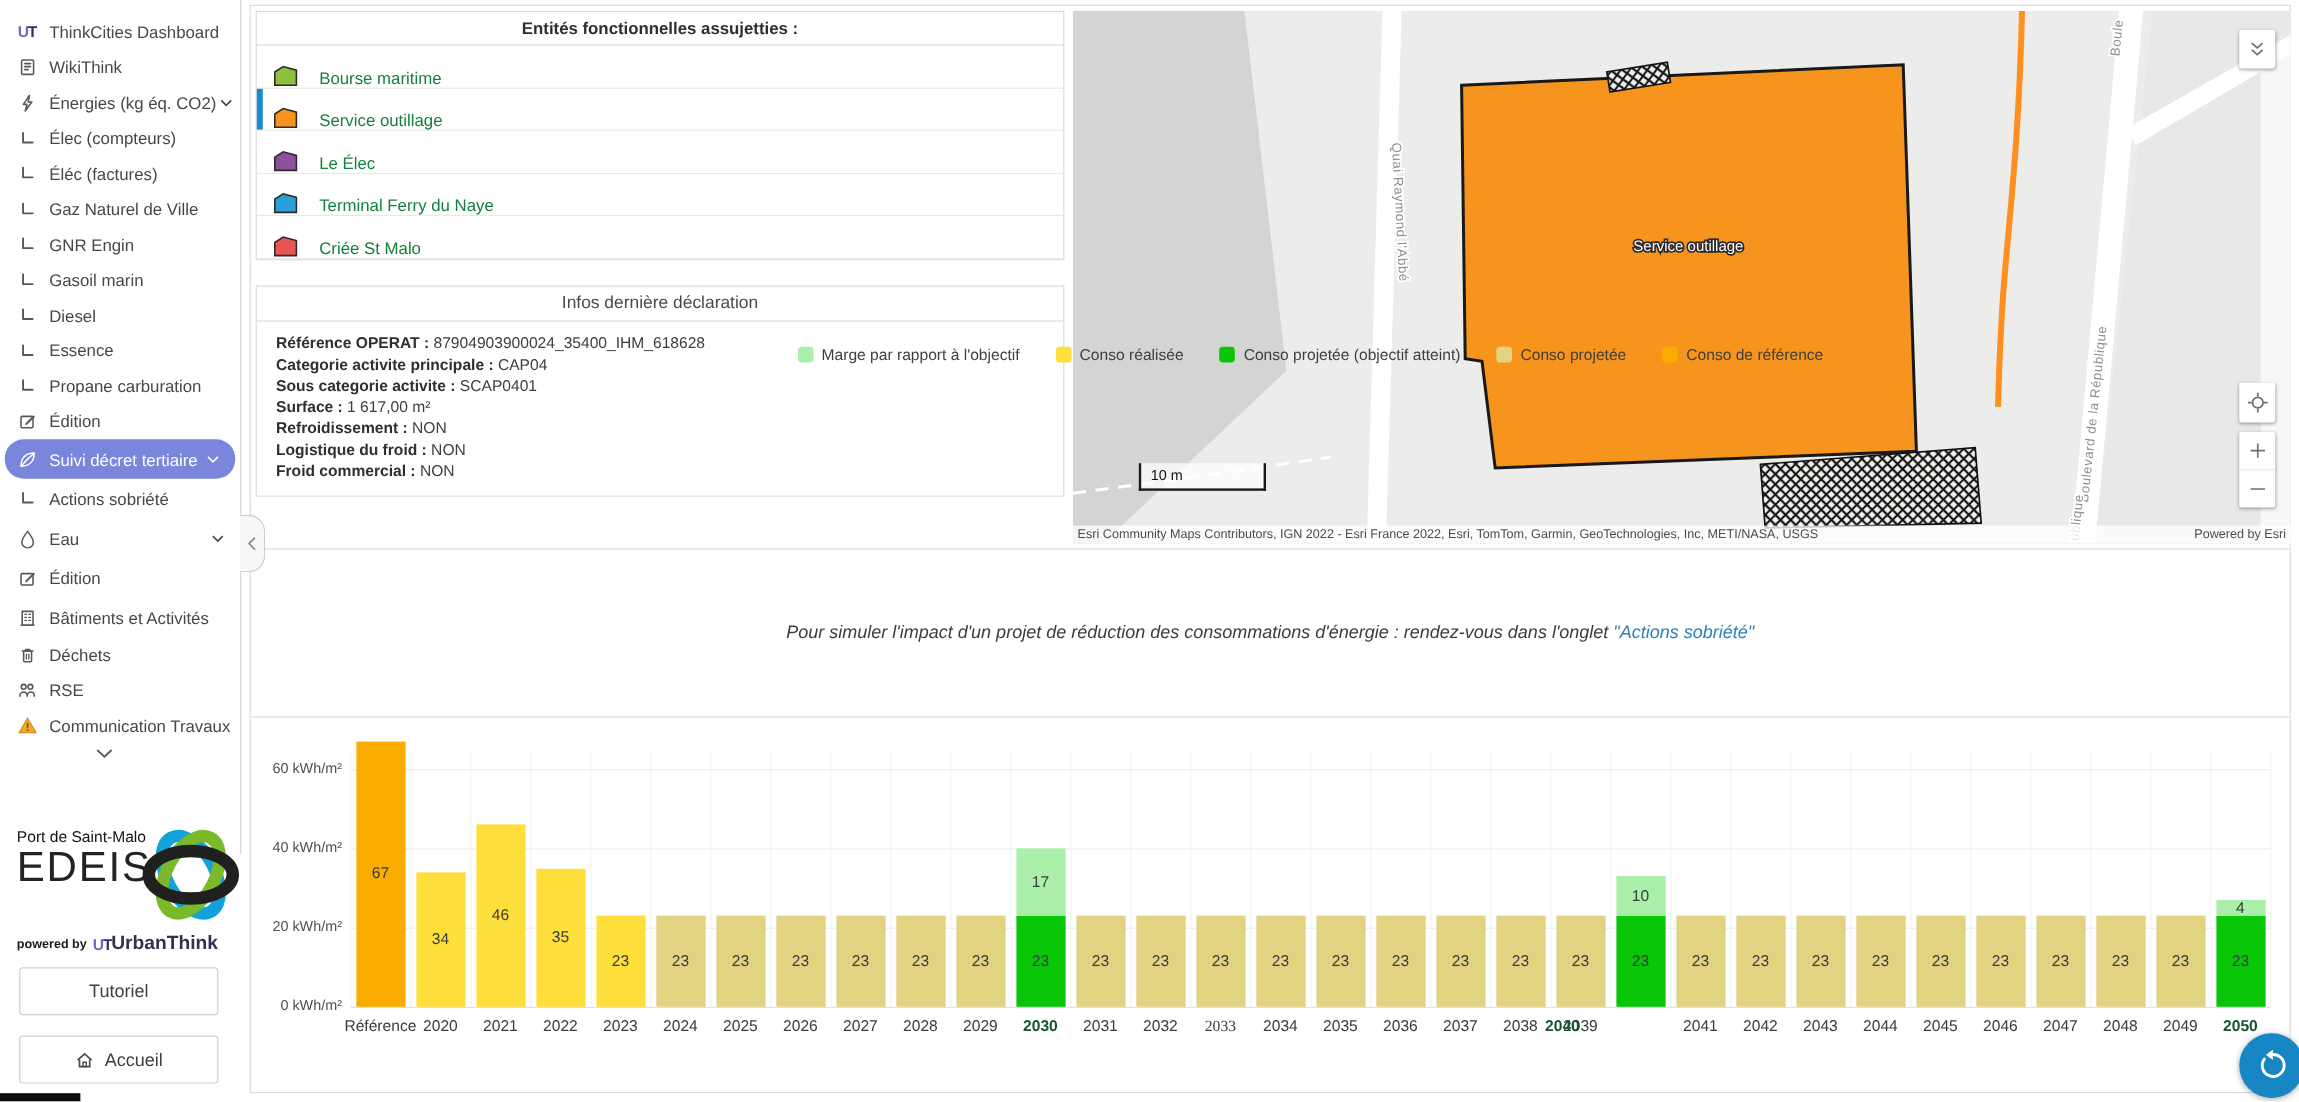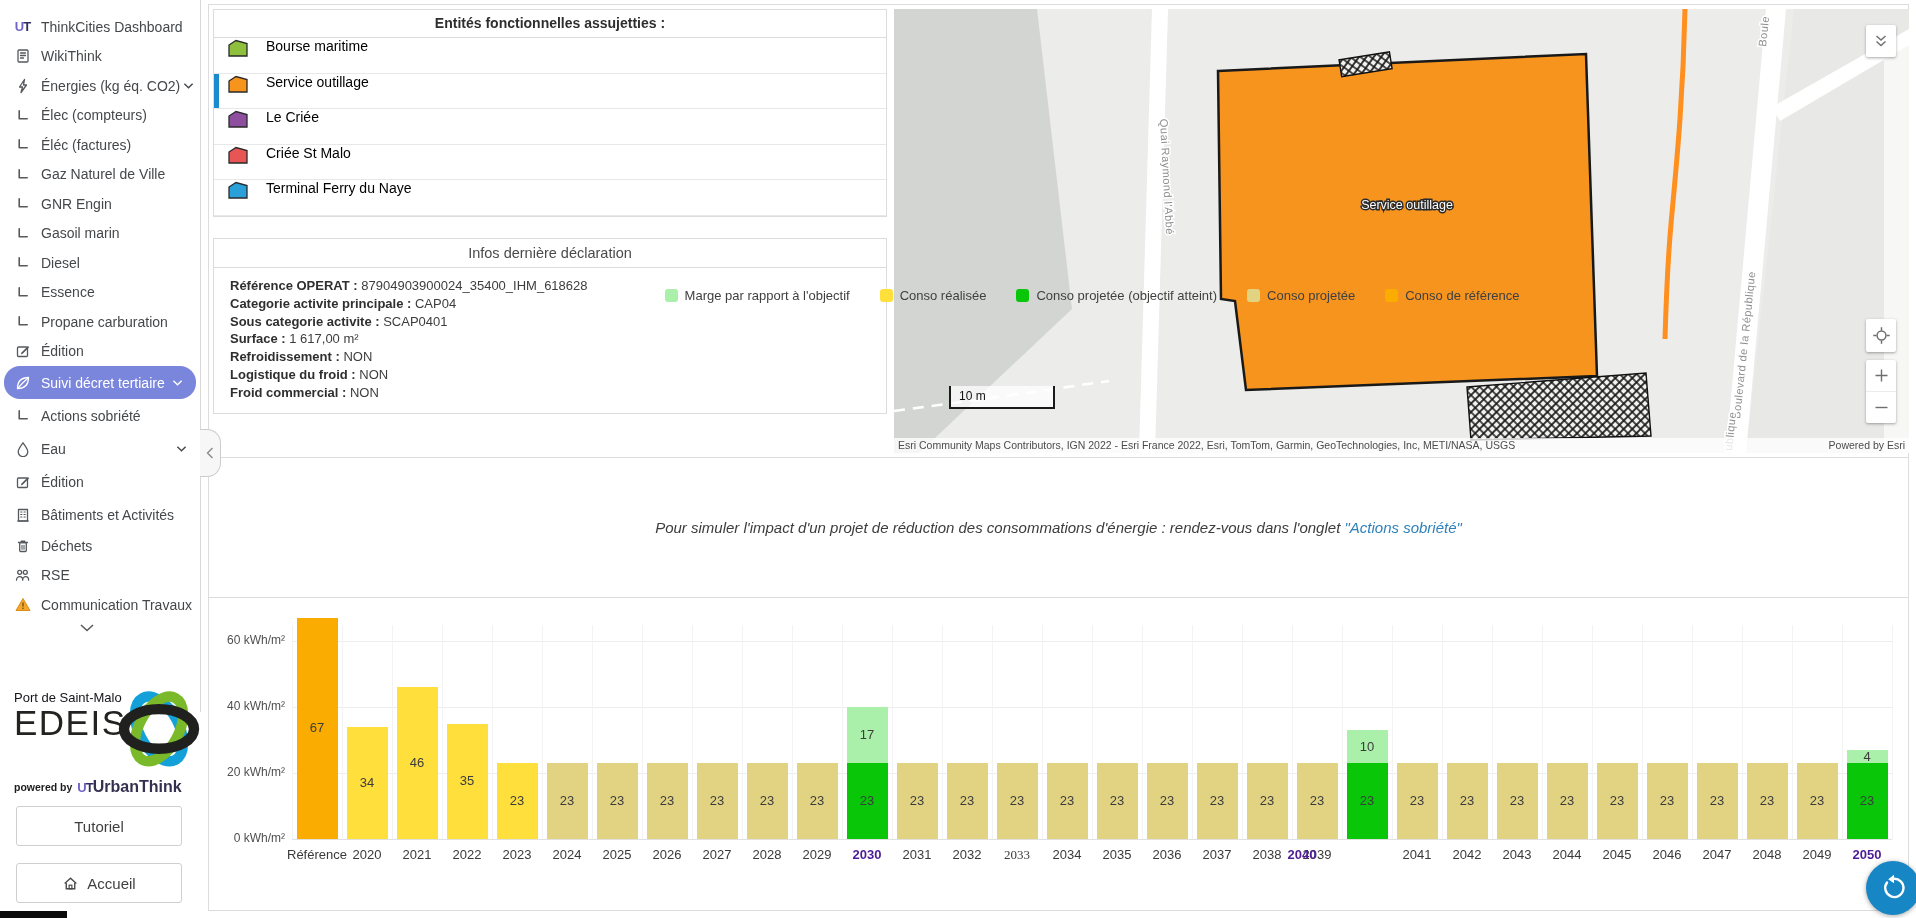--- a/index.html
+++ b/index.html
@@ -32,21 +32,21 @@
   .sbtn{position:absolute;left:16px;width:166px;height:40px;background:#fff;border:1px solid #cfcfcf;border-radius:3px;font-size:15px;color:#3f3f3f;display:flex;align-items:center;justify-content:center;gap:8px;cursor:pointer;font-family:inherit;}
   #btn-tutoriel{top:806px;} #btn-accueil{top:863px;}
   .collapse-tab{position:absolute;left:200px;top:429px;width:20px;height:46px;background:#f7f7f7;border:1px solid #ccc;border-left:none;border-radius:0 14px 14px 0;display:flex;align-items:center;justify-content:center;color:#8a8a8a;font-size:14px;z-index:6;cursor:pointer;}
   .bottom-strip{position:absolute;left:0;top:911px;width:67px;height:7px;background:#0b0b0b;z-index:3;}
   
   .main-card{position:absolute;left:208px;top:4px;width:1701px;height:907px;border:1px solid #dcdcdc;background:#fff;box-sizing:border-box;}
   .panel{position:absolute;border:1px solid #dcdcdc;background:#fff;box-sizing:border-box;}
   .panel-header{height:27px;line-height:27px;text-align:center;font-size:14px;border-bottom:1px solid #dcdcdc;color:#2e2e2e;}
   #entities-panel{left:4px;top:4px;width:674px;}
   #entities-panel .panel-header{font-weight:700;}
-  .entity-row{position:relative;display:flex;align-items:flex-start;height:34.6px;border-bottom:1px solid #e8e8e8;padding-left:13px;font-size:14px;color:#000000;cursor:pointer;}
+  .entity-row{position:relative;display:flex;align-items:flex-end;height:34.6px;border-bottom:1px solid #e8e8e8;padding-left:13px;font-size:14px;color:#15803d;cursor:pointer;}
   .entity-row .swatch{margin-right:16px;display:flex;}
   .entity-row.selected::before{content:"";position:absolute;left:0;top:0;width:5px;height:100%;background:var(--selbar,#1a8cce);}
   #infos-panel{left:4px;top:233px;width:674px;}
   #infos-panel .panel-header{font-weight:400;font-size:14.5px;height:28px;line-height:28px;color:#4a4a4a;}
   .infos-body{padding:9px 10px 11px 16px;font-size:13px;color:#3d3d3d;}
   .info-line{line-height:17.8px;}
   .info-line b{color:#2f2f2f;}
   
   .map{position:absolute;left:685px;top:4px;width:1015px;height:444px;overflow:hidden;background:#ecedeb;cursor:grab;}
   .map svg.base{position:absolute;left:0;top:0;}
@@ -64,21 +64,21 @@
   .note a{color:#2e80ba;text-decoration:none;cursor:pointer;}
   
   #chart{position:absolute;left:0;right:0;top:592px;bottom:0;}
   .gridline-h{position:absolute;left:83px;width:1600px;height:1px;background:#ededed;}
   .baseline{position:absolute;left:83px;width:1600px;height:1px;background:#e0e0e0;}
   .gridline-v{position:absolute;top:28px;height:214px;width:1px;background:#f3f3f3;}
   .ytick{position:absolute;left:0;width:76px;text-align:right;font-size:12px;color:#4f4f4f;}
   .bar-seg{position:absolute;}
   .bar-label{position:absolute;text-align:center;font-size:13px;color:#3c3c3c;height:16px;line-height:16px;}
   .xlabel{position:absolute;top:250px;width:70px;text-align:center;font-size:13px;color:#3a3a3a;}
-  .xlabel.milestone{font-weight:700;color:#4c1d95;}
+  .xlabel.milestone{font-weight:700;color:#14532d;}
   #legend{position:absolute;left:83px;width:1600px;top:283px;display:flex;justify-content:center;align-items:center;gap:30px;font-size:13px;color:#3f3f3f;}
   .legend-item{display:flex;align-items:center;cursor:pointer;}
   .legend-item .sq{width:13px;height:13px;border-radius:3px;margin-right:7px;display:inline-block;}
   
   .fab{position:absolute;left:1866px;top:861px;width:54px;height:54px;border-radius:50%;background:#1786c5;border:none;display:flex;align-items:center;justify-content:center;box-shadow:0 1px 5px rgba(0,0,0,.35);cursor:pointer;z-index:9;}
 </style>
 </head>
 <body>
 
 <aside class="sidebar">
@@ -331,37 +331,37 @@
             </svg>
           </span>
           <span>Service outillage</span>
         </div>
         <div class="entity-row" style="--selbar: #1a8cce;">
           <span class="swatch">
             <svg width="23" height="20" viewBox="0 0 23 20">
               <path d="M2 7 9 2.5 20 5.5 20 18 2 18 Z" fill="#8d4f9e" stroke="#2a2a2a" stroke-width="1.3"></path>
             </svg>
           </span>
-          <span>Le Criée</span>
+          <span>Le Élec</span>
+        </div>
+        <div class="entity-row" style="--selbar: #1a8cce;">
+          <span class="swatch">
+            <svg width="23" height="20" viewBox="0 0 23 20">
+              <path d="M2 7 9 2.5 20 5.5 20 18 2 18 Z" fill="#29a0d8" stroke="#2a2a2a" stroke-width="1.3"></path>
+            </svg>
+          </span>
+          <span>Terminal Ferry du Naye</span>
         </div>
         <div class="entity-row" style="--selbar: #1a8cce;">
           <span class="swatch">
             <svg width="23" height="20" viewBox="0 0 23 20">
               <path d="M2 7 9 2.5 20 5.5 20 18 2 18 Z" fill="#e85555" stroke="#2a2a2a" stroke-width="1.3"></path>
             </svg>
           </span>
           <span>Criée St Malo</span>
-        </div>
-        <div class="entity-row" style="--selbar: #1a8cce;">
-          <span class="swatch">
-            <svg width="23" height="20" viewBox="0 0 23 20">
-              <path d="M2 7 9 2.5 20 5.5 20 18 2 18 Z" fill="#29a0d8" stroke="#2a2a2a" stroke-width="1.3"></path>
-            </svg>
-          </span>
-          <span>Terminal Ferry du Naye</span>
         </div>
       </div>
   </section>
 
   <section class="panel" id="infos-panel">
     <div class="panel-header">Infos dernière déclaration</div>
     <div class="infos-body" id="infos-body">
         <div class="info-line"><b>Référence OPERAT : </b><span>87904903900024_35400_IHM_618628</span></div>
         <div class="info-line"><b>Categorie activite principale : </b><span>CAP04</span></div>
         <div class="info-line"><b>Sous categorie activite : </b><span>SCAP0401</span></div>

